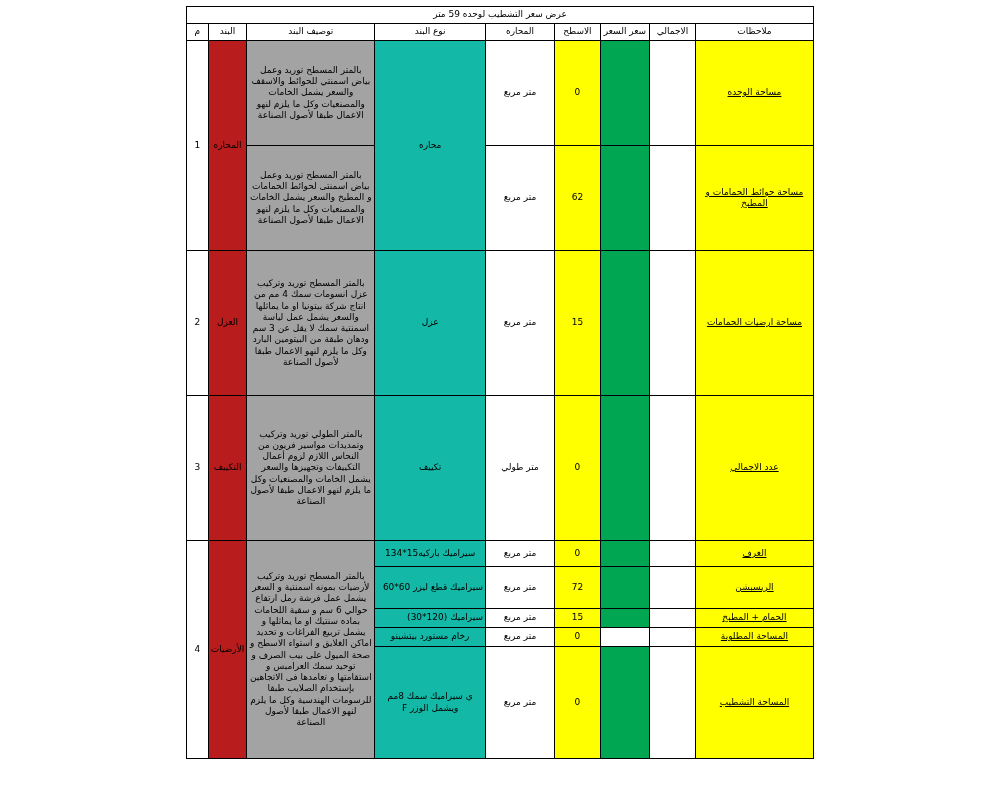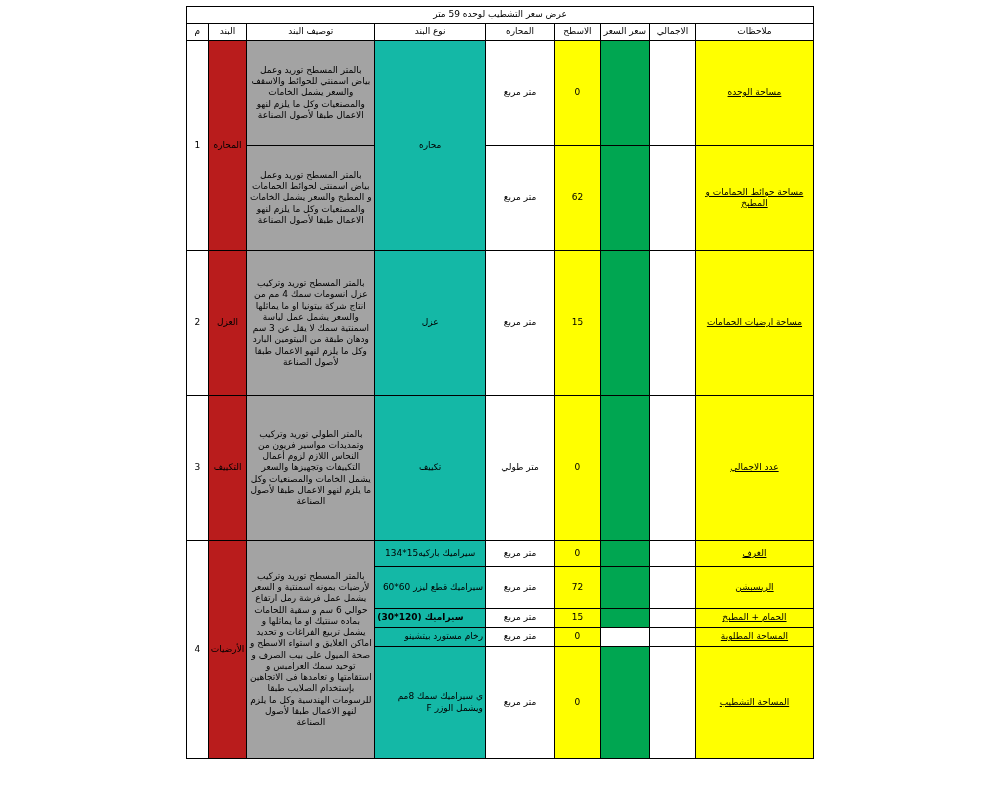--- a/index.html
+++ b/index.html
@@ -171,34 +171,34 @@
         <td class="qty">72</td>
         <td class="unit">متر مربع</td>
         <td class="type small" style="text-align:right;">سيراميك قطع ليزر 60*60</td>
       </tr>
       <tr style="height:19px;">
         <td class="yellow">الحمام + المطبخ</td>
         <td class="white"></td>
         <td class="green"></td>
         <td class="qty">15</td>
         <td class="unit">متر مربع</td>
-        <td class="type small" style="text-align:left;font-weight:bold;">سيراميك (120*30)</td>
+        <td class="type small" style="text-align:right;">سيراميك (120*30)</td>
       </tr>
       <tr style="height:19px;">
         <td class="yellow">المساحة المطلوبة</td>
         <td class="white"></td>
         <td class="white"></td>
         <td class="qty">0</td>
         <td class="unit">متر مربع</td>
-        <td class="type small" style="text-align:right;">رخام مستورد بيتشينو</td>
+        <td class="type small" style="">رخام مستورد بيتشينو</td>
       </tr>
       <tr style="height:112px;">
         <td class="yellow">المساحة التشطيب</td>
         <td class="white"></td>
         <td class="green"></td>
         <td class="qty">0</td>
         <td class="unit">متر مربع</td>
-        <td class="type small" style="text-align:right;">ي سيراميك  سمك 8مم ويشمل الوزر F</td>
+        <td class="type small" style="">ي سيراميك  سمك 8مم ويشمل الوزر F</td>
       </tr>
     </tbody>
       </table>
   </div>
 </div>
 
 </body></html>

